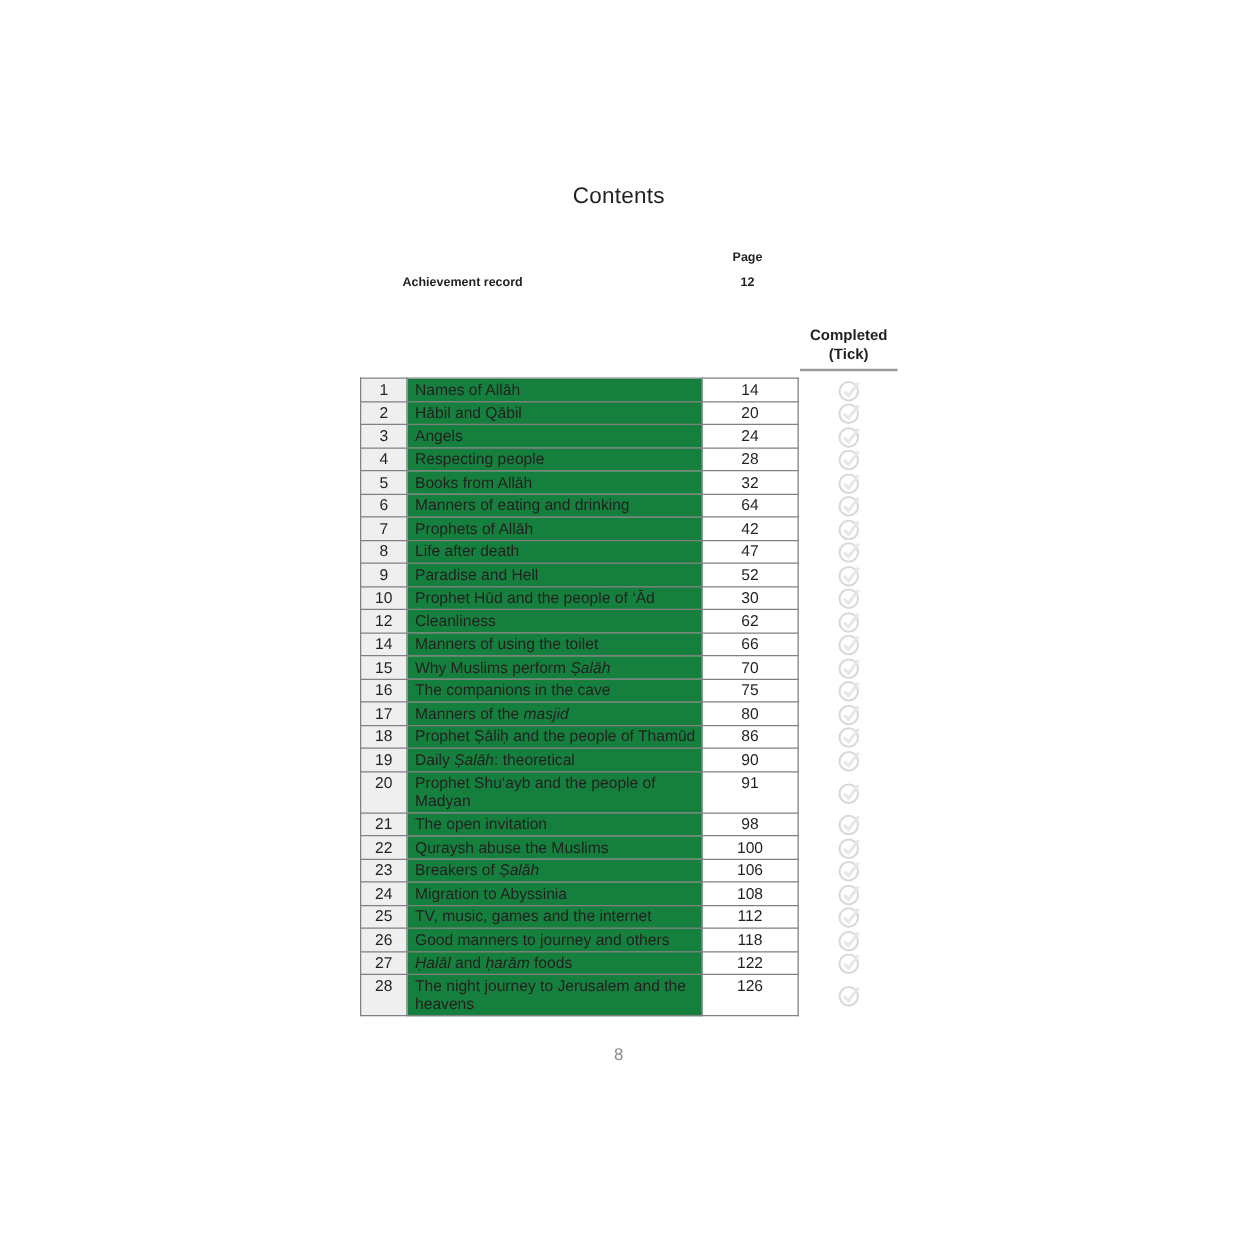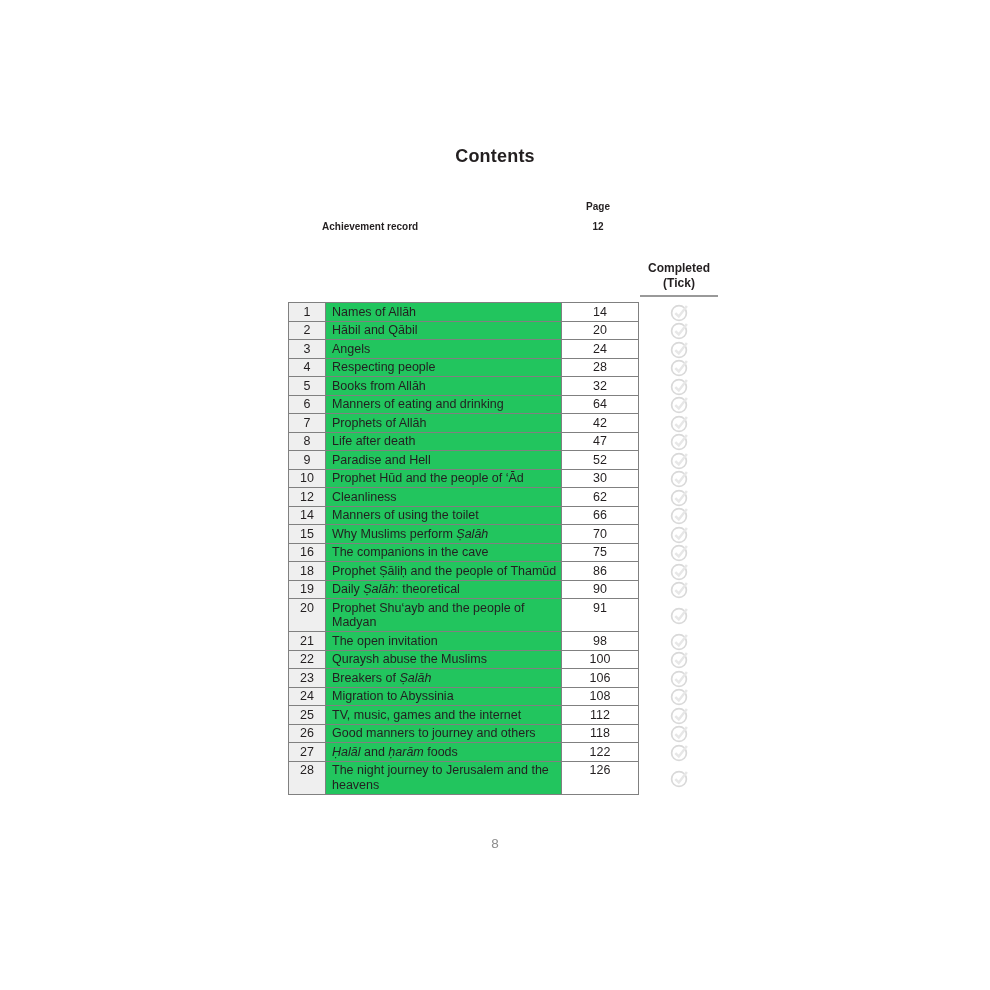--- a/index.html
+++ b/index.html
@@ -6,21 +6,21 @@
   html,body { width:990px; height:990px; background:#ffffff; }
   body {
     font-family:"Liberation Sans","DejaVu Sans",sans-serif;
     color:#231f20;
     position:relative;
     overflow:hidden;
   }
 
   .page-title{
     position:absolute; top:146px; left:0; width:990px;
-    text-align:center; font-size:18px; font-weight:bold; letter-spacing:0.2px;
+    text-align:center; font-size:18px; font-weight:normal; letter-spacing:0.2px;
   }
 
   
   .front-matter{
     position:absolute; left:322px; top:201px; width:316px;
     font-size:10px; font-weight:bold;
   }
   .fm-row{ display:flex; align-items:flex-start; height:19.8px; }
   .fm-label{ flex:1; }
   .fm-page{ width:80px; text-align:center; }
@@ -39,21 +39,21 @@
     position:absolute; left:288px; top:302px;
     border-collapse:collapse; table-layout:fixed;
     font-size:12.5px; line-height:14.5px;
   }
   table.contents td{ vertical-align:top; }
   td.c1{
     width:37px; background:#efefef; text-align:center;
     border:1px solid #808080; padding:1.5px 2px; height:16.5px;
   }
   td.c2{
-    width:236px; background:#22c55e;
+    width:236px; background:#15803d;
     border:1px solid #808080; padding:1.5px 4px 1.5px 6px;
   }
   td.c3{
     width:77px; text-align:center; vertical-align:middle;
     border:1px solid #808080; padding:1.5px 2px;
   }
   td.c4{
     width:82px; border:none; position:relative;
   }
   td.c4 svg{
@@ -238,20 +238,31 @@
         <td class="c2"><span>The companions in the cave</span></td>
         <td class="c3">75</td>
         <td class="c4">
   <svg width="21" height="21" viewBox="0 0 21 21" aria-hidden="true">
     <circle cx="9.5" cy="11.5" r="7.4" fill="none" stroke="#d9d9d9" stroke-width="1.7"></circle>
     <path d="M5.8 11.6 L9.3 15.0 L17.4 4.6" fill="none" stroke="#e7e7e7" stroke-width="2.5"></path>
   </svg>
 </td>
       </tr>
       <tr>
+        <td class="c1">17</td>
+        <td class="c2"><span>Manners of the </span><i>masjid</i></td>
+        <td class="c3">80</td>
+        <td class="c4">
+  <svg width="21" height="21" viewBox="0 0 21 21" aria-hidden="true">
+    <circle cx="9.5" cy="11.5" r="7.4" fill="none" stroke="#d9d9d9" stroke-width="1.7"></circle>
+    <path d="M5.8 11.6 L9.3 15.0 L17.4 4.6" fill="none" stroke="#e7e7e7" stroke-width="2.5"></path>
+  </svg>
+</td>
+      </tr>
+      <tr>
         <td class="c1">18</td>
         <td class="c2"><span>Prophet Ṣāliḥ and the people of Thamūd</span></td>
         <td class="c3">86</td>
         <td class="c4">
   <svg width="21" height="21" viewBox="0 0 21 21" aria-hidden="true">
     <circle cx="9.5" cy="11.5" r="7.4" fill="none" stroke="#d9d9d9" stroke-width="1.7"></circle>
     <path d="M5.8 11.6 L9.3 15.0 L17.4 4.6" fill="none" stroke="#e7e7e7" stroke-width="2.5"></path>
   </svg>
 </td>
       </tr>

